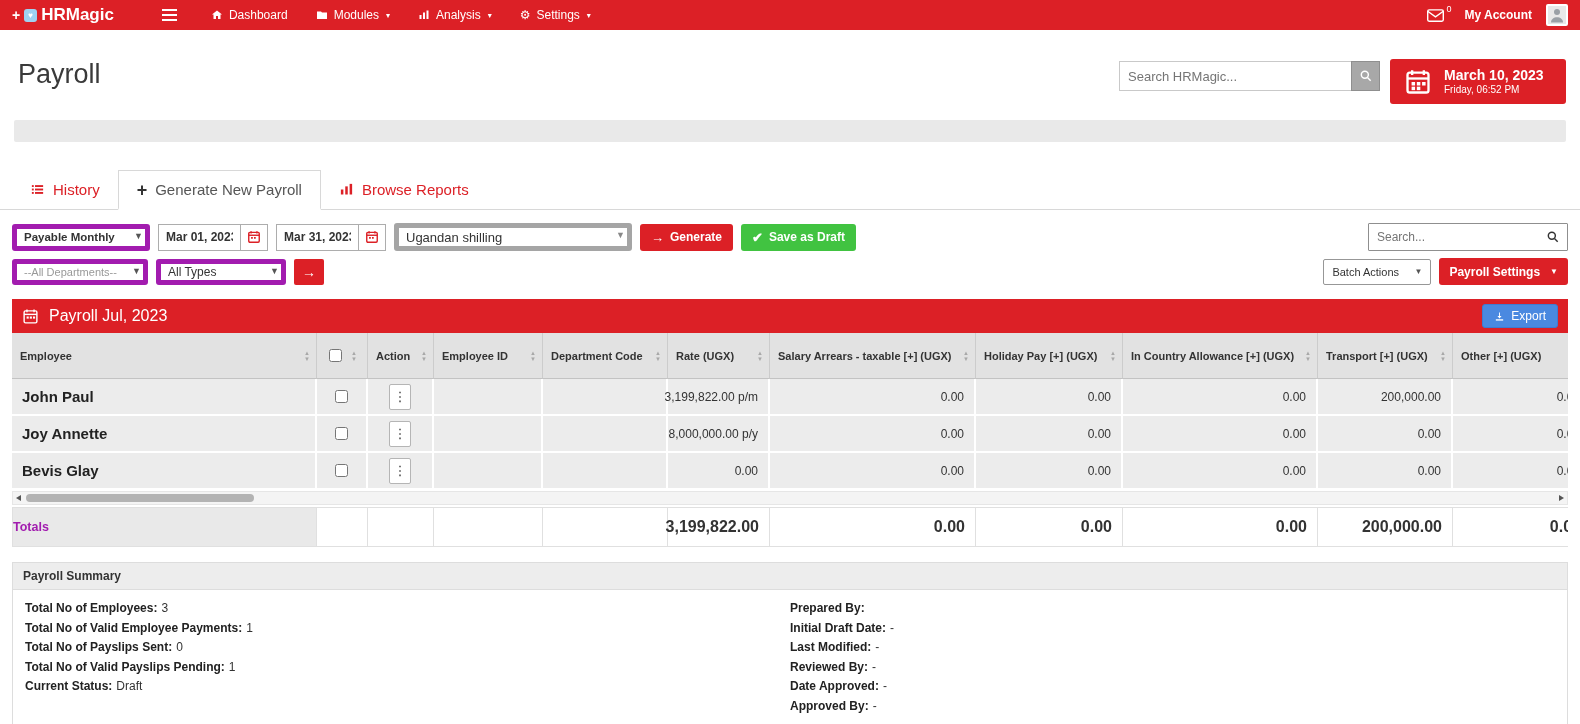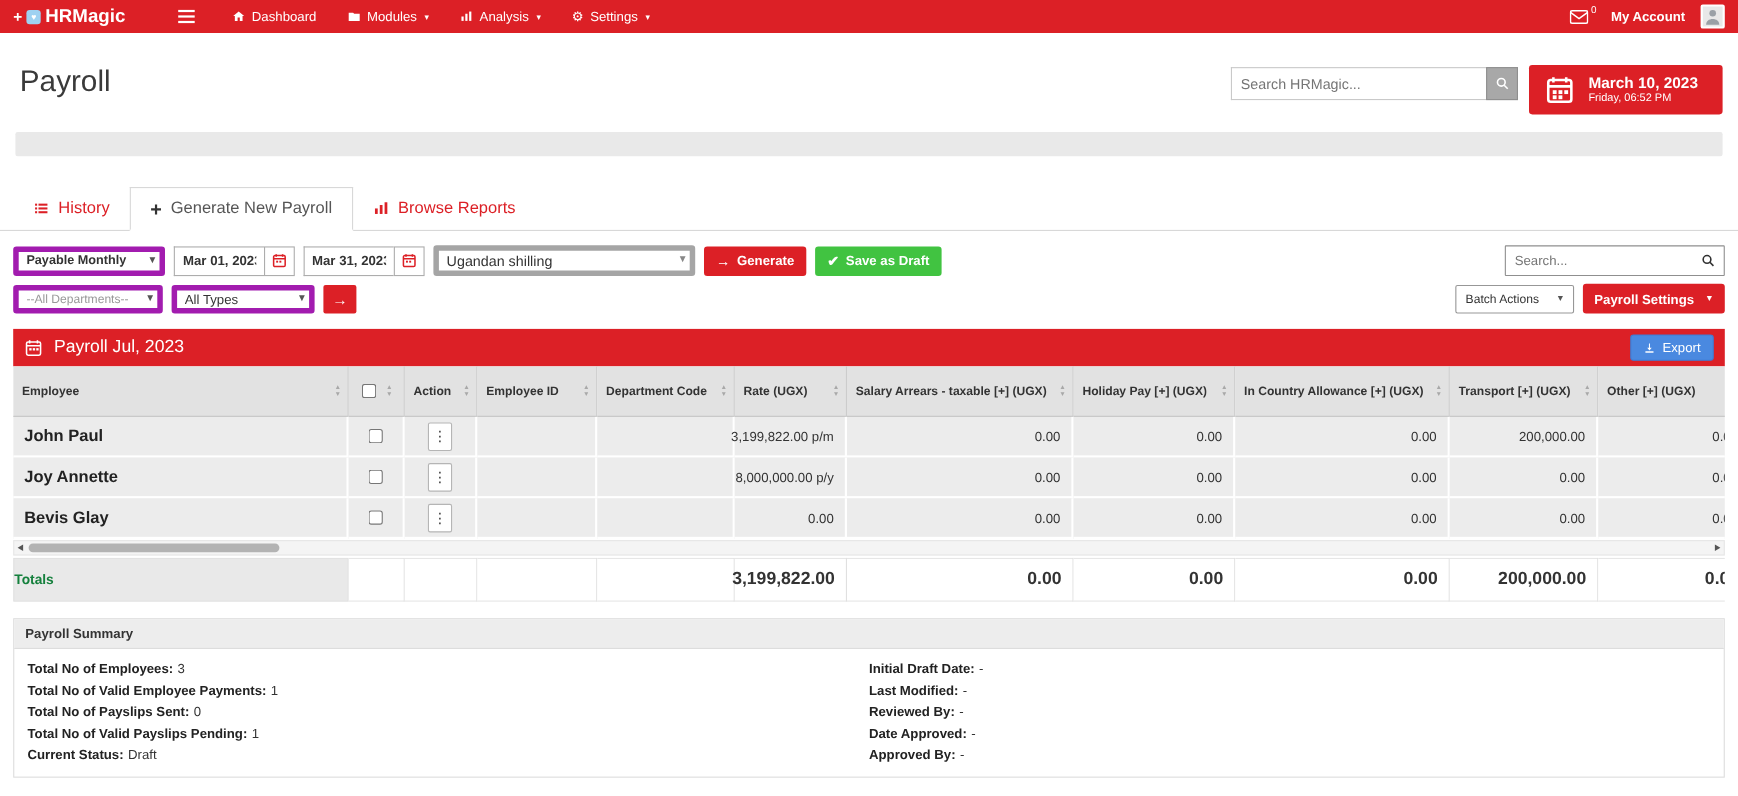--- a/index.html
+++ b/index.html
@@ -106,21 +106,21 @@
   .td input[type="checkbox"] { width: 13px; height: 13px; cursor: pointer; }
   .kebab { width: 22px; height: 26px; background: #fff; border: 1px solid #b5b5b5; border-radius: 2px; font-size: 13px; color: #333; cursor: pointer; line-height: 10px; }
 
   .hscroll { position: relative; height: 14px; margin-top: 1px; background: #f4f4f4; border: 1px solid #e6e6e6; }
   .hthumb { position: absolute; left: 13px; top: 2px; width: 228px; height: 8px; background: #b3b3b3; border-radius: 4px; cursor: grab; }
   .sb-arrow { position: absolute; top: 3px; width: 0; height: 0; border-top: 3.5px solid transparent; border-bottom: 3.5px solid transparent; cursor: pointer; }
   .sb-left { left: 3px; border-right: 5px solid #555; }
   .sb-right { right: 3px; border-left: 5px solid #555; }
 
   .totals .td { height: 40px; background: #fff; border: 1px solid #e0e0e0; border-left: none; font-weight: bold; }
-  .totals .td:first-child { border-left: 1px solid #e0e0e0; background: #e9e9e9; font-size: 12.5px; color: #15803d; }
+  .totals .td:first-child { border-left: 1px solid #e0e0e0; background: #e9e9e9; font-size: 12.5px; color: #a21caf; }
   .totals-wrap { margin-top: 2px; }
 
   
   .summary { margin: 15px 12px 0 12px; border: 1px solid #ddd; }
   .summary-hd { background: #ededed; border-bottom: 1px solid #ddd; padding: 6px 10px; font-size: 12px; font-weight: bold; color: #333; }
   .summary-bd { display: flex; padding: 9px 12px; }
   .scol { width: 50%; }
   .sline { font-size: 12px; line-height: 19.5px; }
   .slabel { font-weight: bold; color: #222; }
   .sval { margin-left: 4px; color: #333; }
@@ -503,20 +503,21 @@
   <div class="summary-hd">Payroll Summary</div>
   <div class="summary-bd">
     <div class="scol">
       <div class="sline"><span class="slabel">Total No of Employees:</span><span class="sval">3</span></div>
       <div class="sline"><span class="slabel">Total No of Valid Employee Payments:</span><span class="sval">1</span></div>
       <div class="sline"><span class="slabel">Total No of Payslips Sent:</span><span class="sval">0</span></div>
       <div class="sline"><span class="slabel">Total No of Valid Payslips Pending:</span><span class="sval">1</span></div>
       <div class="sline"><span class="slabel">Current Status:</span><span class="sval">Draft</span></div>
     </div>
     <div class="scol">
+      <div class="sline"><span class="slabel">Prepared By:</span><span class="sval"></span></div>
       <div class="sline"><span class="slabel">Initial Draft Date:</span><span class="sval">-</span></div>
       <div class="sline"><span class="slabel">Last Modified:</span><span class="sval">-</span></div>
       <div class="sline"><span class="slabel">Reviewed By:</span><span class="sval">-</span></div>
       <div class="sline"><span class="slabel">Date Approved:</span><span class="sval">-</span></div>
       <div class="sline"><span class="slabel">Approved By:</span><span class="sval">-</span></div>
     </div>
   </div>
 </div>
 
 </body></html>

